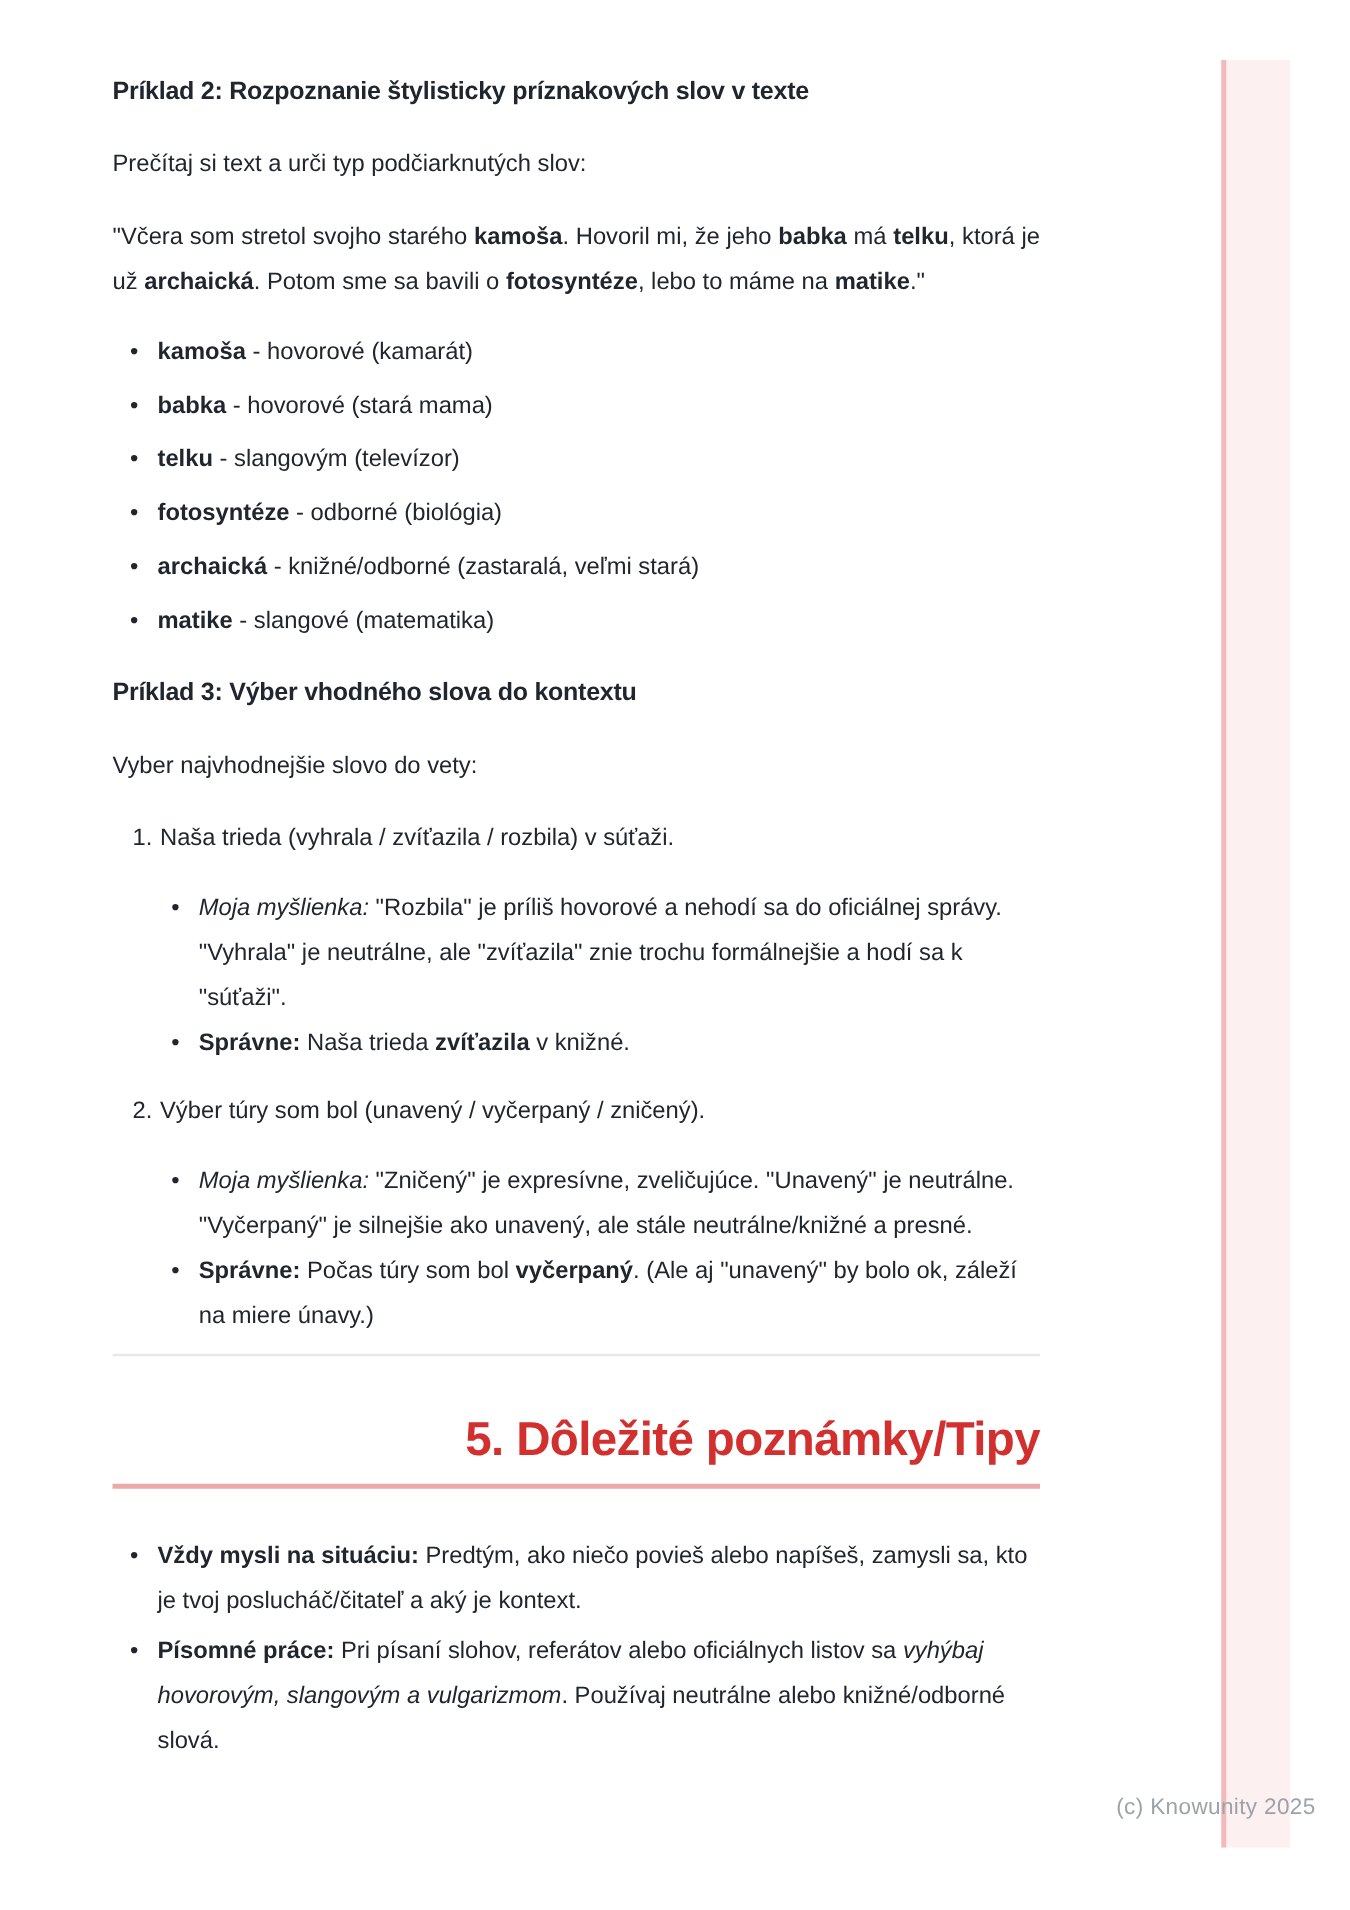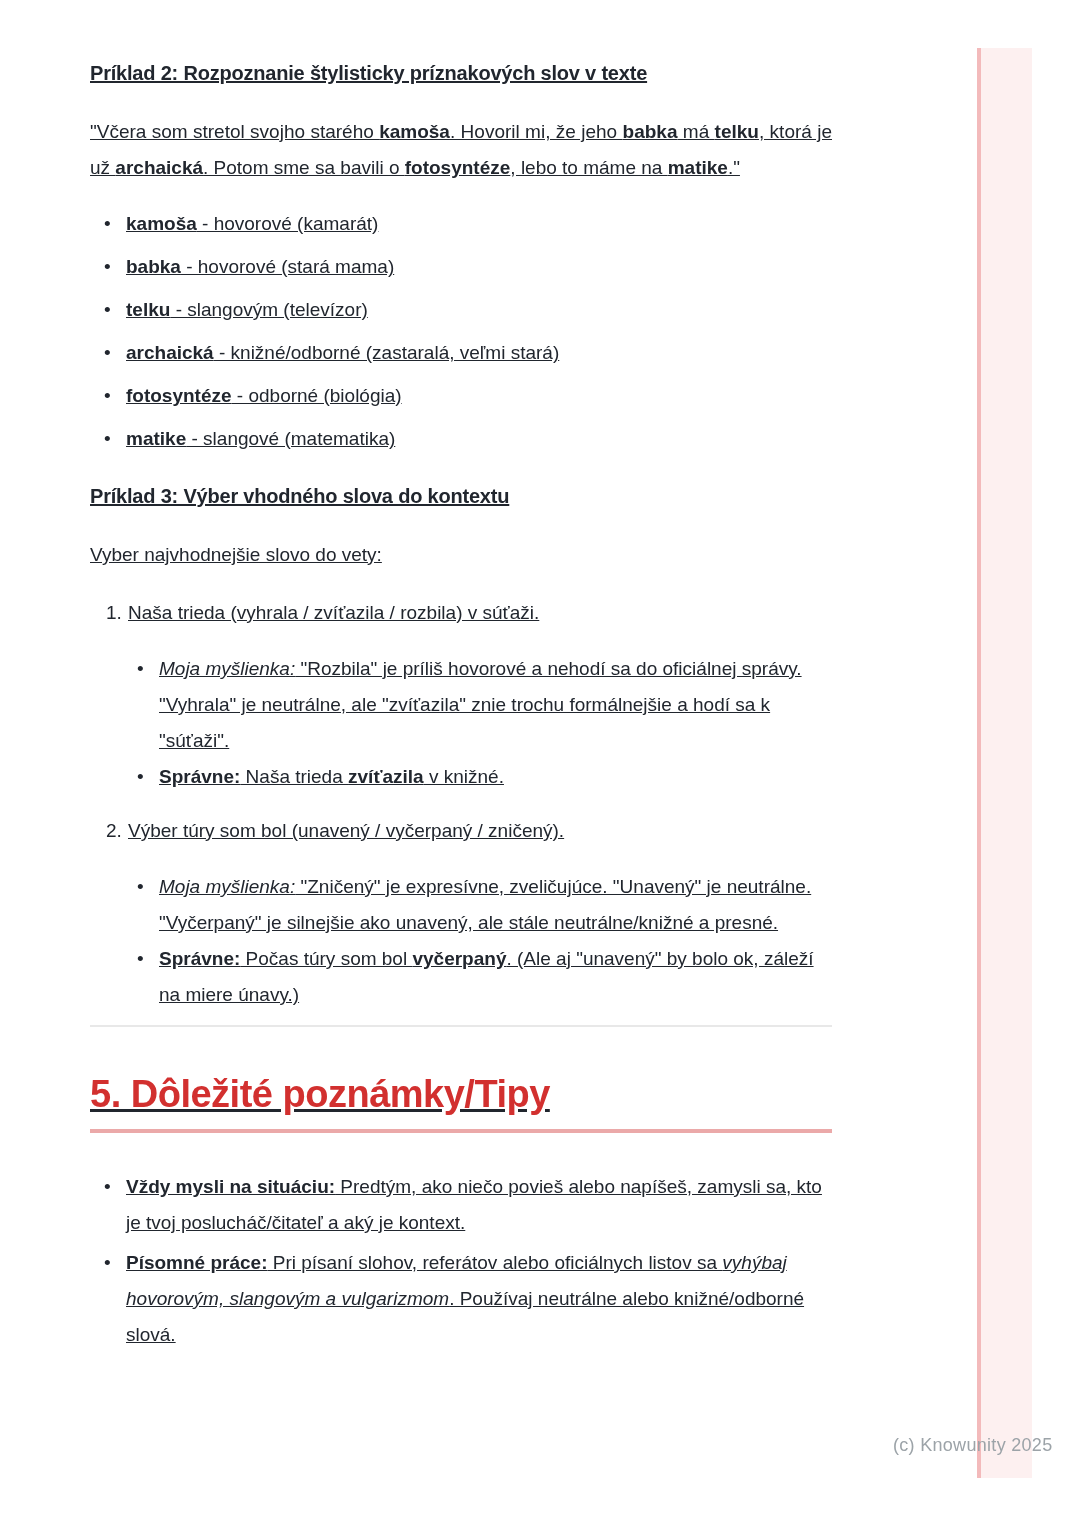--- a/index.html
+++ b/index.html
@@ -17,21 +17,21 @@
     width:1080px;height:1528px;position:relative;overflow:hidden;
     background:#ffffff;color:var(--text);
     font-family:"Liberation Sans", sans-serif;
   }
   .accent-bar{
     position:absolute;left:977px;top:48px;width:55px;height:1430px;
     background:var(--bar_fill);border-left:4px solid var(--bar_edge);
   }
   .content{
     position:absolute;left:90px;top:48px;width:742px;
-    font-size:19px;line-height:36px;text-decoration:underline;
+    font-size:19px;line-height:36px;
   }
   h3.sub{
     font-size:20px;line-height:26px;font-weight:700;
     margin:12px 0 28px 0;color:var(--text);letter-spacing:-0.2px;
   }
   h3.sub2{margin-top:26px;}
   p{margin:0;}
   p.intro{margin-bottom:22px;}
   p.quote{
     text-align:justify;margin-bottom:20px;
@@ -65,21 +65,21 @@
     content:"\2022";position:absolute;left:-22px;top:0;
   }
   hr.sep{
     border:none;border-top:2px solid var(--separator);
     margin:12px 0 0 0;width:100%;
   }
   h1.tips-heading{
     margin:44px 0 0 0;
     font-size:38px;line-height:46px;font-weight:700;letter-spacing:-0.5px;
     color:var(--accent);
-    padding-bottom:12px;border-bottom:4px solid var(--accent_underline);
+    padding-bottom:12px;border-bottom:4px solid var(--accent_underline);text-align:right;
   }
   ul.tips{
     list-style:none;margin:36px 0 0 0;padding:0 0 0 36px;
   }
   ul.tips>li{
     position:relative;margin-bottom:4px;
   }
   ul.tips>li::before{
     content:"\2022";position:absolute;left:-22px;top:0;
   }
@@ -91,29 +91,30 @@
 </style>
 </head>
 <body>
 
 <div class="accent-bar"></div>
 
 <main class="content">
 
   <h3 class="sub">Príklad 2: Rozpoznanie štylisticky príznakových slov v texte</h3>
 
+  <p class="intro">Prečítaj si text a urči typ podčiarknutých slov:</p>
 
   <p class="quote"><span>"Včera som stretol svojho starého </span><span class="b">kamoša</span><span>. Hovoril mi, že jeho </span><span class="b">babka</span><span> má </span><span class="b">telku</span><span>, ktorá je už </span><span class="b">archaická</span><span>. Potom sme sa bavili o </span><span class="b">fotosyntéze</span><span>, lebo to máme na </span><span class="b">matike</span><span>."</span></p>
 
   <ul class="flat">
     <li><span class="b">kamoša</span><span> - hovorové (kamarát)</span></li>
     <li><span class="b">babka</span><span> - hovorové (stará mama)</span></li>
     <li><span class="b">telku</span><span> - slangovým (televízor)</span></li>
+    <li><span class="b">fotosyntéze</span><span> - odborné (biológia)</span></li>
     <li><span class="b">archaická</span><span> - knižné/odborné (zastaralá, veľmi stará)</span></li>
-    <li><span class="b">fotosyntéze</span><span> - odborné (biológia)</span></li>
     <li><span class="b">matike</span><span> - slangové (matematika)</span></li>
   </ul>
 
   <h3 class="sub sub2">Príklad 3: Výber vhodného slova do kontextu</h3>
 
   <p class="intro">Vyber najvhodnejšie slovo do vety:</p>
 
   <ol class="exercises">
     <li>
       <span class="num">1.</span>

